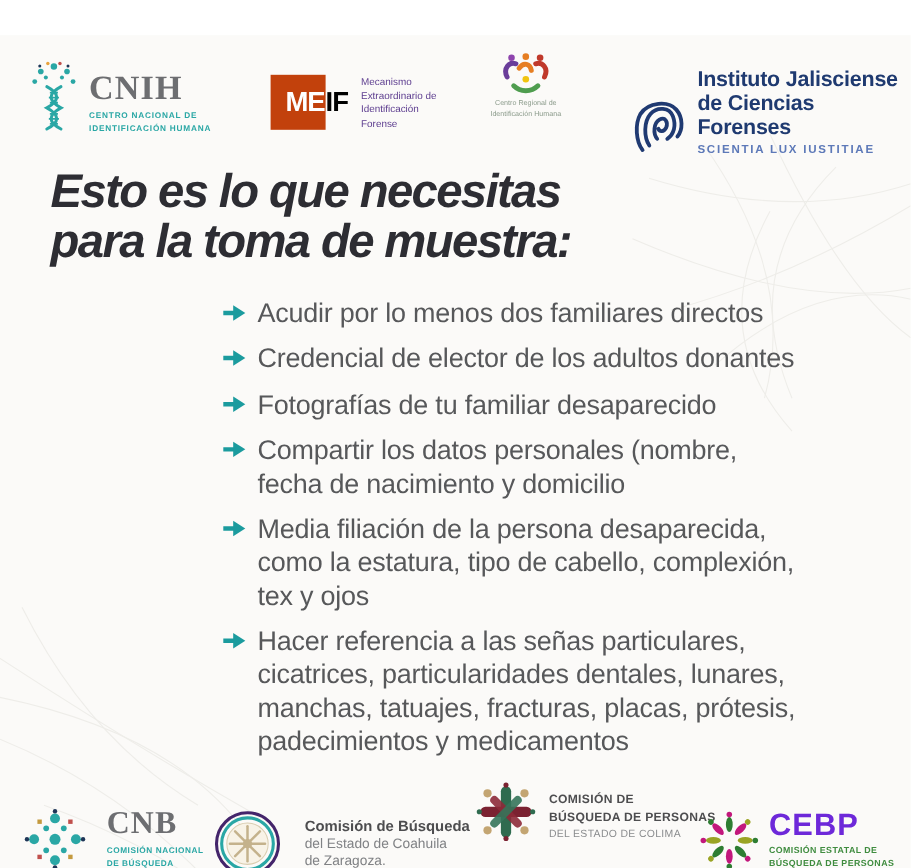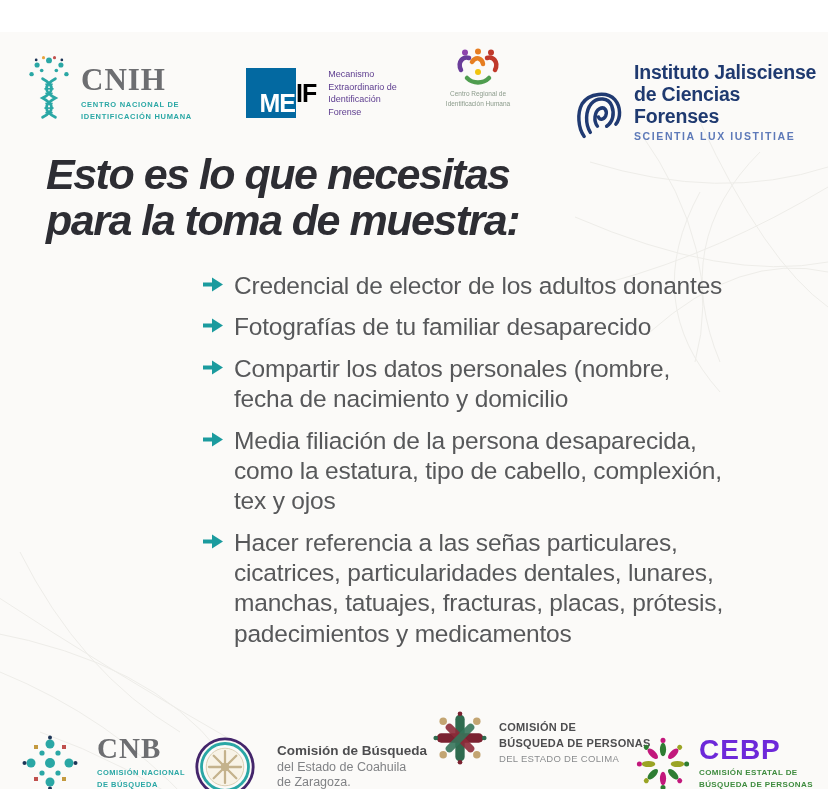--- a/index.html
+++ b/index.html
@@ -11,21 +11,21 @@
   
   .bg-pattern{position:absolute;left:0;top:0;width:828px;height:789px;pointer-events:none;}
 
   
   .logo-cnih{position:absolute;left:26px;top:22px;display:flex;gap:9px;}
   .cnih-word{font-family:"Liberation Serif",serif;font-weight:bold;font-size:31px;color:#6d6e71;
              letter-spacing:1px;line-height:1;margin-top:10px;}
   .cnih-sub{font-size:7.5px;color:#2aa7a5;letter-spacing:.7px;line-height:1.6;margin-top:4px;font-weight:bold;}
 
   .logo-meif{position:absolute;left:246px;top:36px;display:flex;align-items:center;}
-  .meif-square{width:50px;height:50px;background:#0369a1;display:flex;align-items:flex-end;justify-content:flex-end;}
+  .meif-square{width:50px;height:50px;background:#c2410c;display:flex;align-items:center;justify-content:flex-end;}
   .meif-in{color:#fff;font-weight:bold;font-size:25px;letter-spacing:-1px;padding-right:1px;}
   .meif-out{color:#000000;font-weight:bold;font-size:25px;letter-spacing:-1px;}
   .meif-sub{font-size:9px;color:#5d3d8f;line-height:1.4;margin-left:12px;}
 
   .logo-crih{position:absolute;left:424px;top:16px;width:108px;text-align:center;}
   .crih-icon{margin:0 auto;width:54px;}
   .crih-word{font-size:27px;font-weight:bold;color:#4d4d4f;line-height:1;margin-top:1px;}
   .crih-sub{font-size:6.5px;color:#8b9b8b;line-height:1.5;margin-top:3px;}
 
   .logo-ijcf{position:absolute;left:576px;top:30px;display:flex;gap:11px;align-items:flex-end;}
@@ -173,20 +173,29 @@
 para la toma de muestra:</div>
 
   <div class="reqs">
     <div class="req">
       <span class="req-arrow">
         <svg width="22" height="15" viewBox="0 0 22 15">
             <line x1="1" y1="7.5" x2="12" y2="7.5" stroke="#1b9b9e" stroke-width="4"></line>
             <polygon points="10,0.5 21,7.5 10,14.5" fill="#1b9b9e"></polygon>
           </svg>
       </span>
+      <span class="req-text pre">Acudir por lo menos dos familiares directos</span>
+    </div>
+    <div class="req">
+      <span class="req-arrow">
+        <svg width="22" height="15" viewBox="0 0 22 15">
+            <line x1="1" y1="7.5" x2="12" y2="7.5" stroke="#1b9b9e" stroke-width="4"></line>
+            <polygon points="10,0.5 21,7.5 10,14.5" fill="#1b9b9e"></polygon>
+          </svg>
+      </span>
       <span class="req-text pre">Credencial de elector de los adultos donantes</span>
     </div>
     <div class="req">
       <span class="req-arrow">
         <svg width="22" height="15" viewBox="0 0 22 15">
             <line x1="1" y1="7.5" x2="12" y2="7.5" stroke="#1b9b9e" stroke-width="4"></line>
             <polygon points="10,0.5 21,7.5 10,14.5" fill="#1b9b9e"></polygon>
           </svg>
       </span>
       <span class="req-text pre">Fotografías de tu familiar desaparecido</span>

